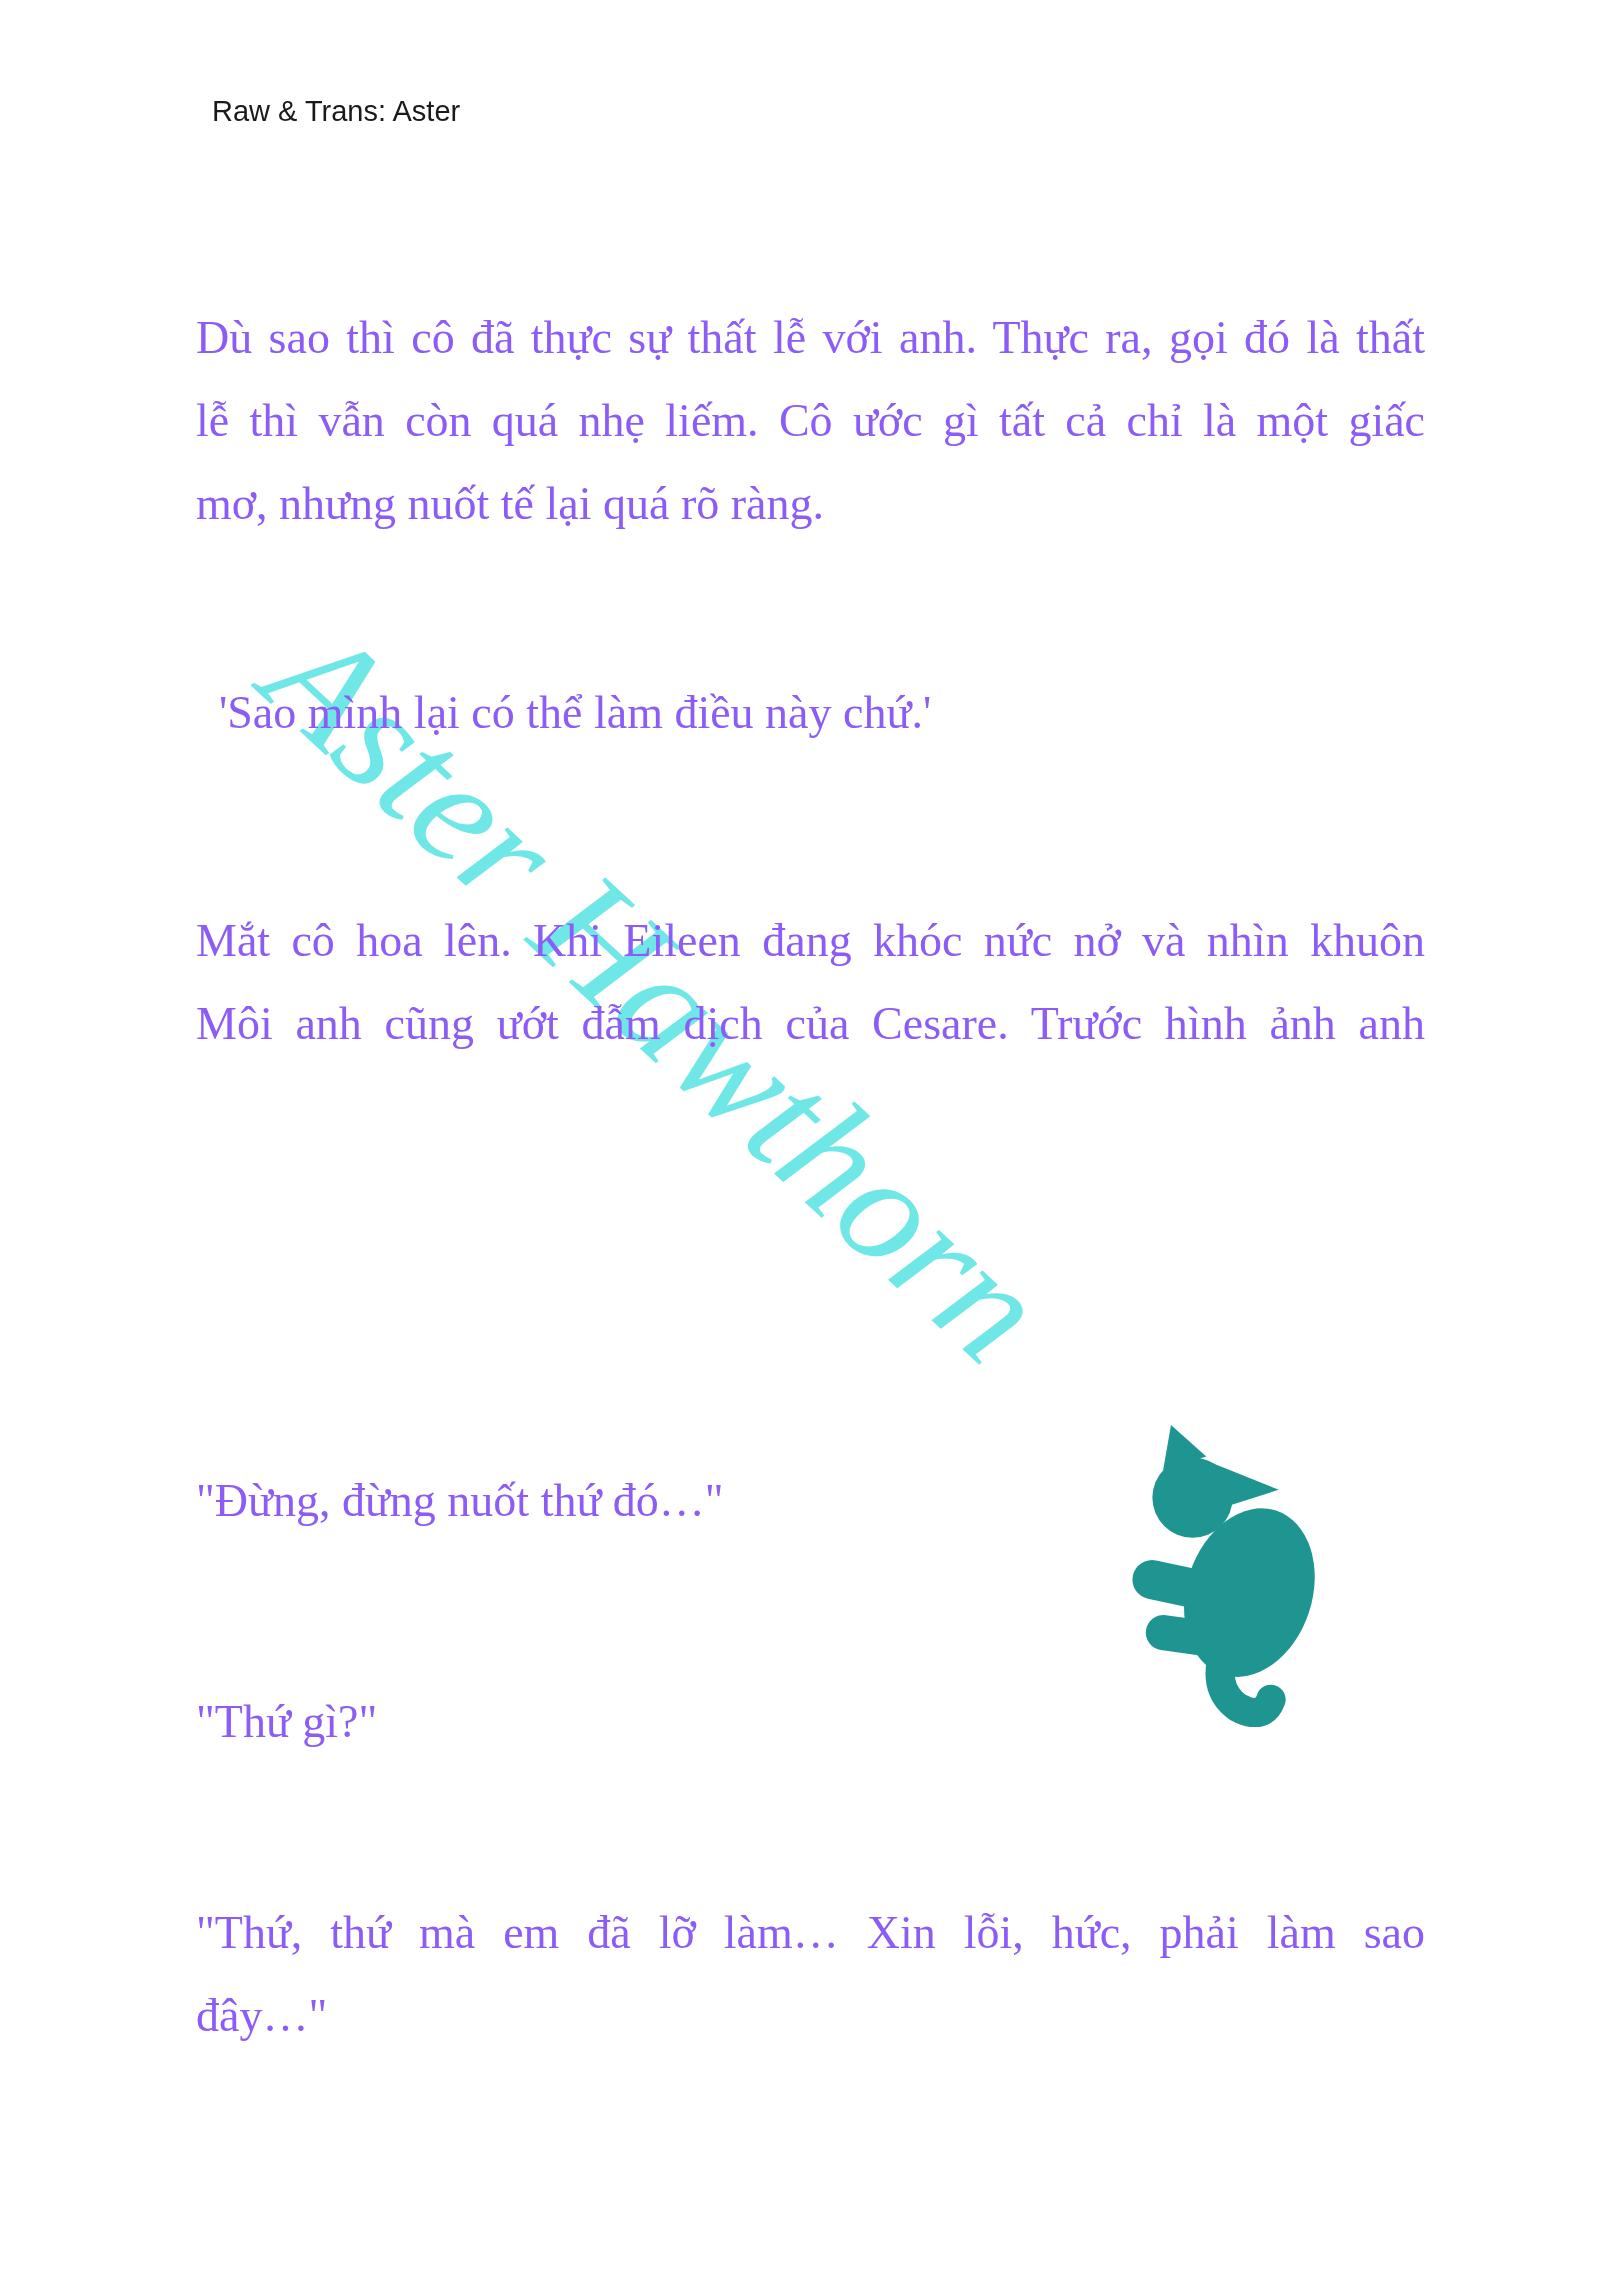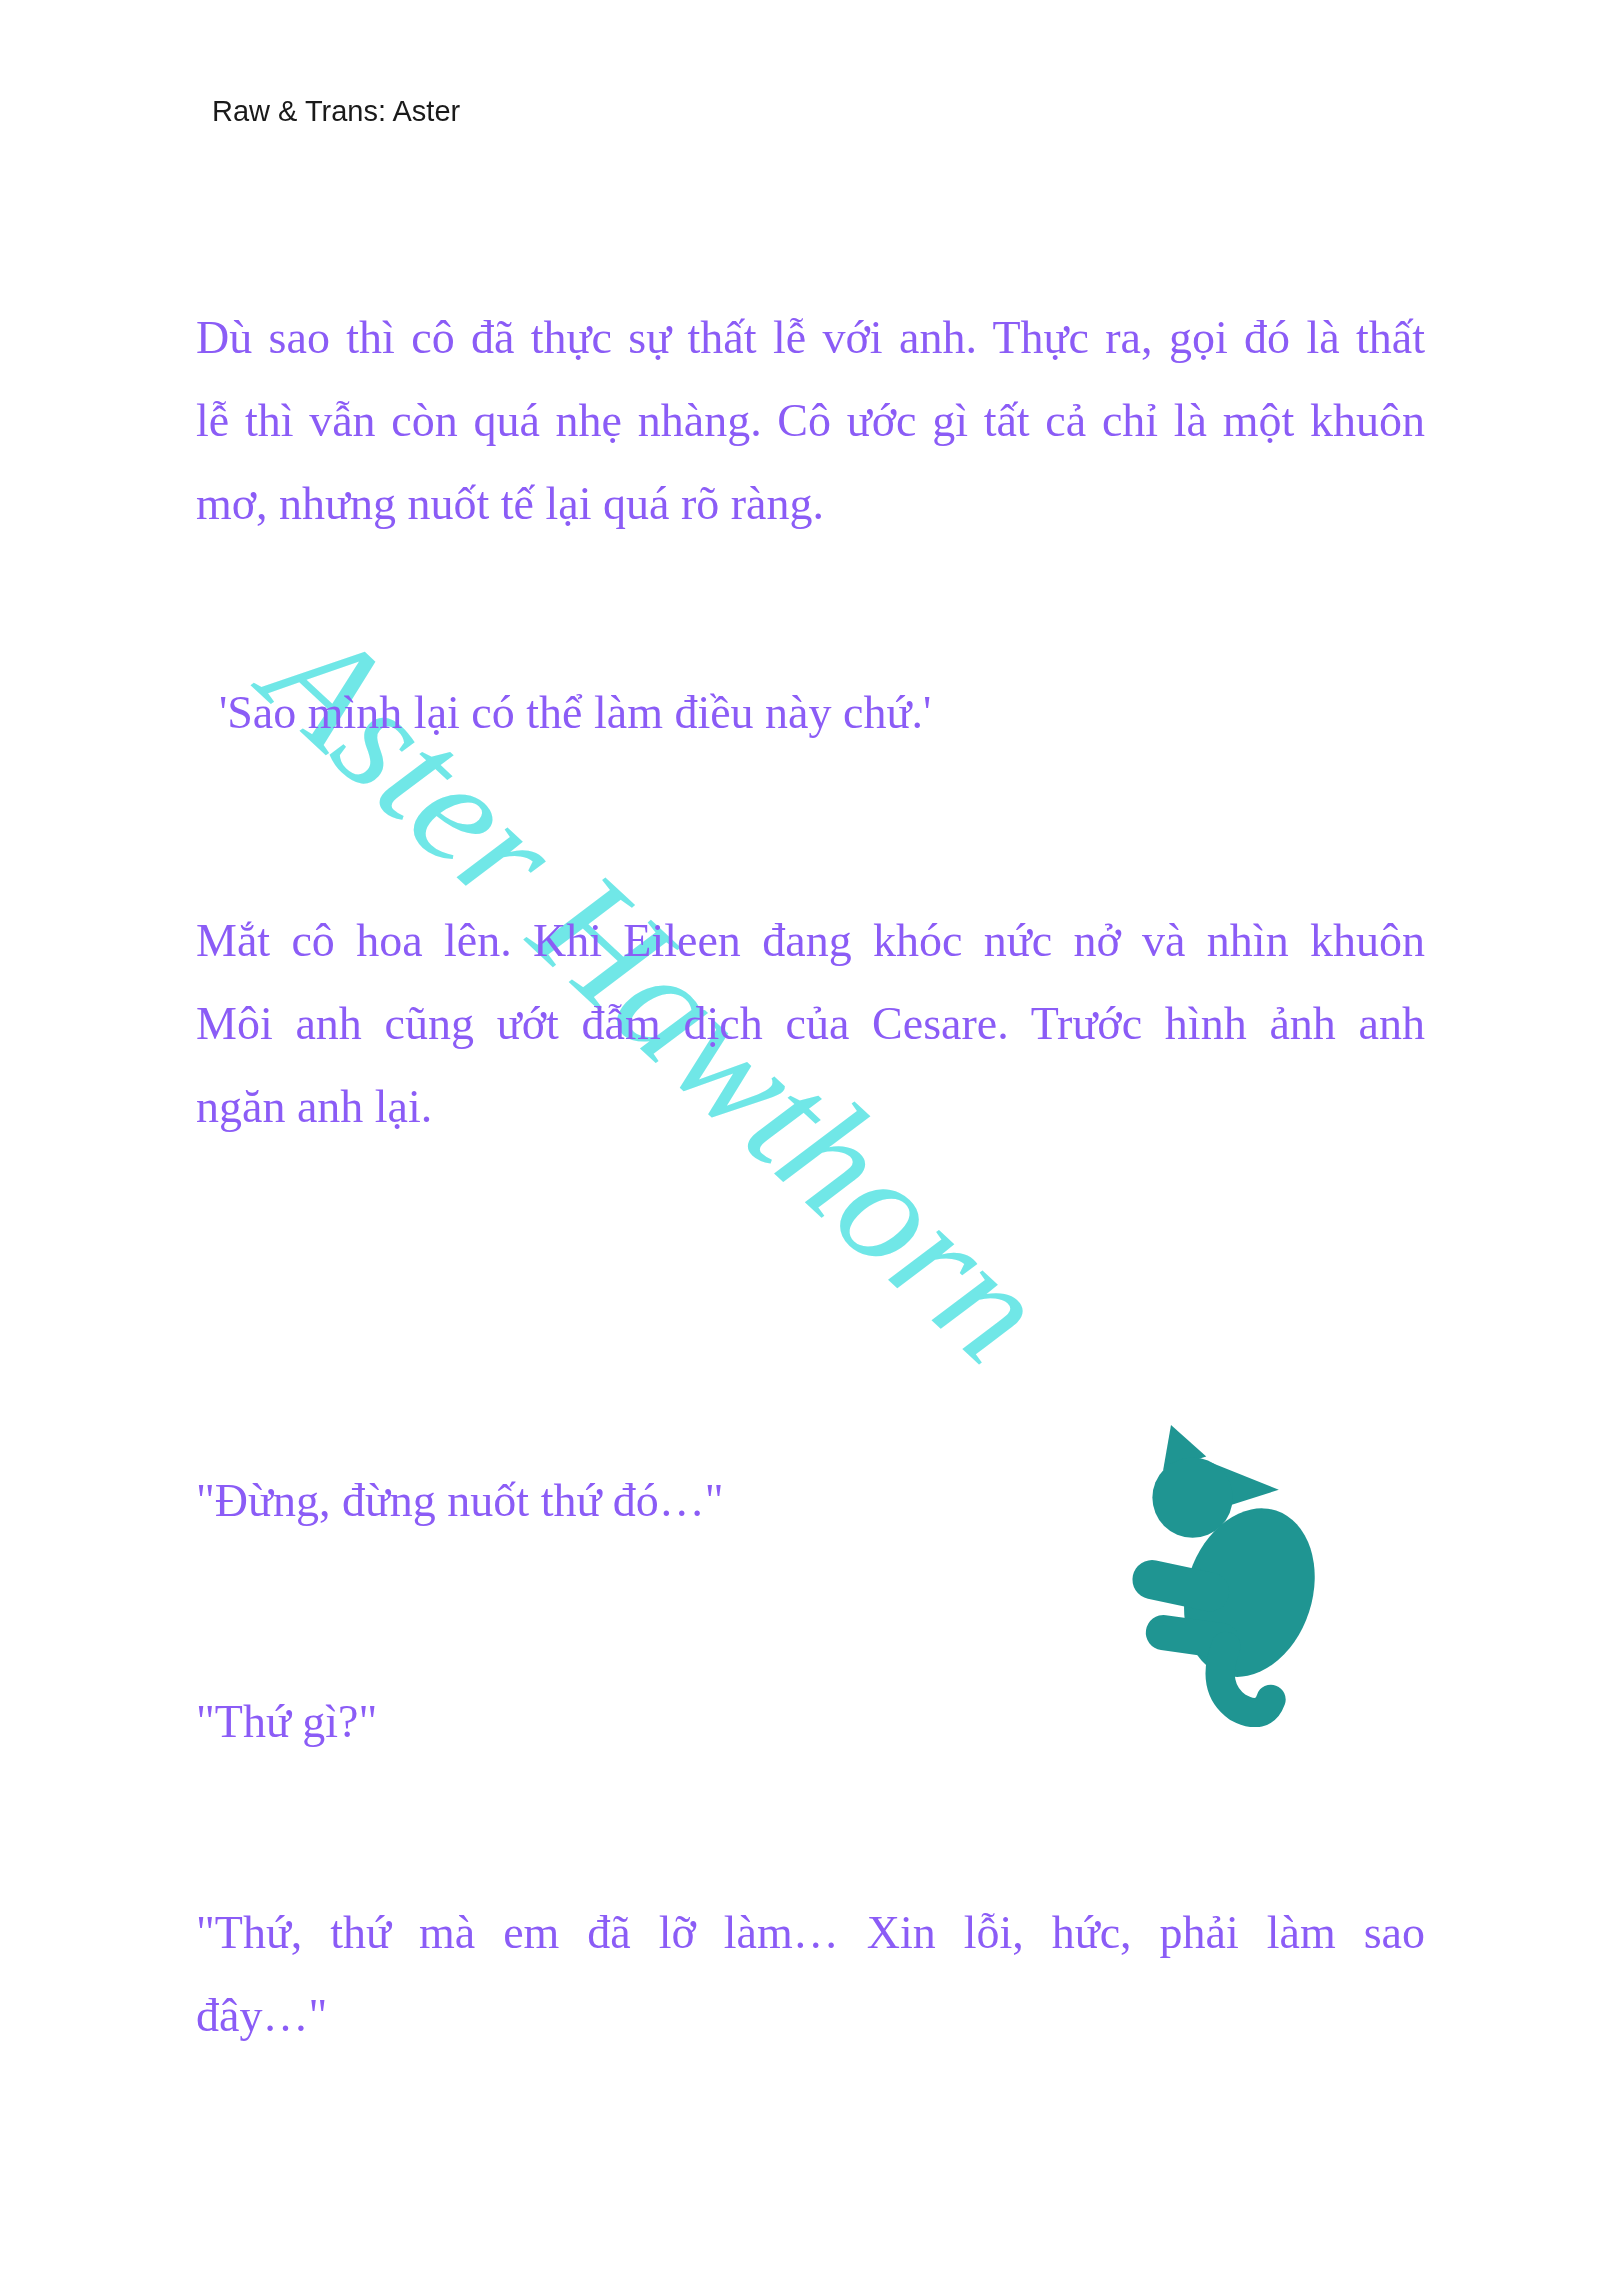--- a/index.html
+++ b/index.html
@@ -66,32 +66,31 @@
 </style>
 </head>
 <body style="background: rgb(255, 255, 255);">
 
 <div class="header-credit">Raw &amp; Trans: Aster</div>
 
 <div class="watermark" style="color: rgb(112, 231, 231);">Aster Hawthorn</div>
 
 <div class="paragraph p0">
   <div class="line j">Dù sao thì cô đã thực sự thất lễ với anh. Thực ra, gọi đó là thất</div>
-  <div class="line j">lễ thì vẫn còn quá nhẹ nhàng. Cô ước gì tất cả chỉ là một khuôn</div>
+  <div class="line j">lễ thì vẫn còn quá nhẹ liếm. Cô ước gì tất cả chỉ là một giấc</div>
   <div class="line">mơ, nhưng nuốt tế lại quá rõ ràng.</div>
 </div>
 
 <div class="paragraph p1">
   <div class="line">'Sao mình lại có thể làm điều này chứ.'</div>
 </div>
 
 <div class="paragraph p2">
   <div class="line j">Mắt cô hoa lên. Khi Eileen đang khóc nức nở và nhìn khuôn</div>
   <div class="line j">Môi anh cũng ướt đẫm dịch của Cesare. Trước hình ảnh anh</div>
-  <div class="line">ngăn anh lại.</div>
 </div>
 
 <div class="paragraph p3">
   <div class="line">"Đừng, đừng nuốt thứ đó…"</div>
 </div>
 
 <div class="paragraph p4">
   <div class="line">"Thứ gì?"</div>
 </div>
 

